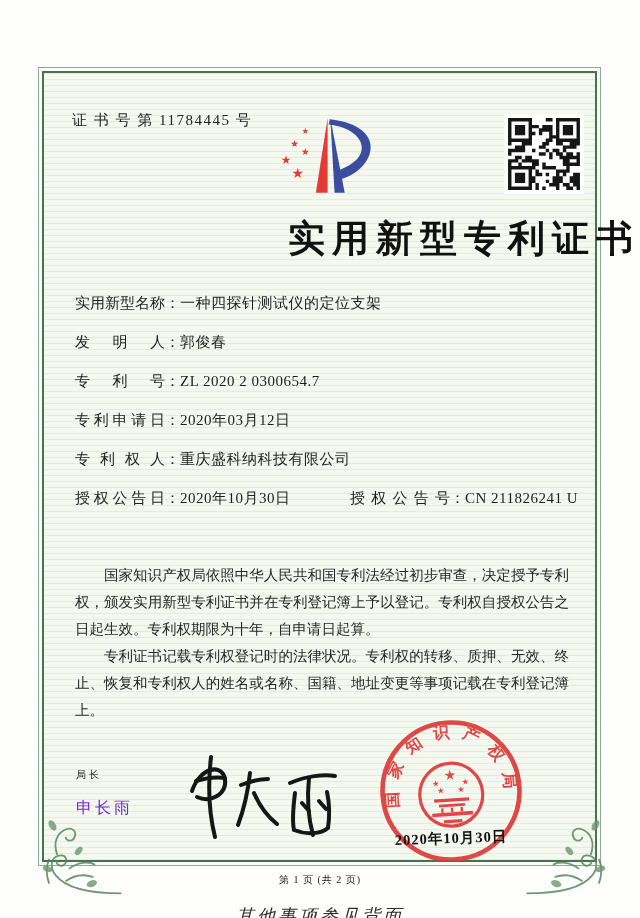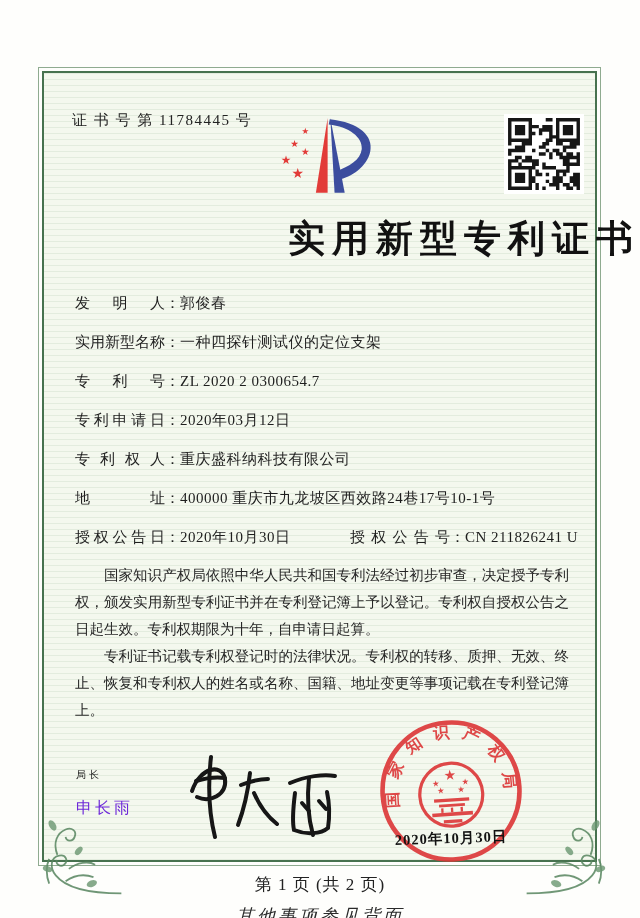--- a/index.html
+++ b/index.html
@@ -66,21 +66,21 @@
   
   .seal{position:absolute;left:377px;top:686px;width:148px;height:148px;transform:rotate(-4deg);opacity:0.92;}
   .seal-date{
     position:absolute;left:386px;top:798px;width:130px;text-align:center;
     font-size:14.5px;font-weight:bold;color:#121212;letter-spacing:1px;
     transform:rotate(-2deg);
   }
   
   .footer-page{
     position:absolute;left:0;right:0;top:842px;text-align:center;
-    font-size:17px;color:#222;letter-spacing:1px;
+    font-size:10px;color:#222;letter-spacing:1px;
   }
   .back-note{
     position:absolute;left:0;right:0;top:873px;text-align:center;
     font-size:18px;color:#2a2a2a;letter-spacing:3px;font-style:italic;
   }
   .flourish{position:absolute;width:84px;height:82px;}
   .flourish.fl-left{left:40px;top:787px;}
   .flourish.fl-right{left:524px;top:787px;transform:scaleX(-1);}
 </style>
 </head>
@@ -113,36 +113,33 @@
     <svg viewBox="0 0 74 74" width="76" height="76">
       <rect x="0" y="0" width="74" height="74" fill="#ffffff"></rect>
       <path class="qr-modules" fill="#161616" d="M2.00,2.00h3.33v3.33h-3.33zM5.33,2.00h3.33v3.33h-3.33zM8.67,2.00h3.33v3.33h-3.33zM12.00,2.00h3.33v3.33h-3.33zM15.33,2.00h3.33v3.33h-3.33zM18.67,2.00h3.33v3.33h-3.33zM22.00,2.00h3.33v3.33h-3.33zM38.67,2.00h3.33v3.33h-3.33zM42.00,2.00h3.33v3.33h-3.33zM48.67,2.00h3.33v3.33h-3.33zM52.00,2.00h3.33v3.33h-3.33zM55.33,2.00h3.33v3.33h-3.33zM58.67,2.00h3.33v3.33h-3.33zM62.00,2.00h3.33v3.33h-3.33zM65.33,2.00h3.33v3.33h-3.33zM68.67,2.00h3.33v3.33h-3.33zM2.00,5.33h3.33v3.33h-3.33zM22.00,5.33h3.33v3.33h-3.33zM48.67,5.33h3.33v3.33h-3.33zM68.67,5.33h3.33v3.33h-3.33zM2.00,8.67h3.33v3.33h-3.33zM8.67,8.67h3.33v3.33h-3.33zM12.00,8.67h3.33v3.33h-3.33zM15.33,8.67h3.33v3.33h-3.33zM22.00,8.67h3.33v3.33h-3.33zM25.33,8.67h3.33v3.33h-3.33zM28.67,8.67h3.33v3.33h-3.33zM35.33,8.67h3.33v3.33h-3.33zM38.67,8.67h3.33v3.33h-3.33zM42.00,8.67h3.33v3.33h-3.33zM48.67,8.67h3.33v3.33h-3.33zM55.33,8.67h3.33v3.33h-3.33zM58.67,8.67h3.33v3.33h-3.33zM62.00,8.67h3.33v3.33h-3.33zM68.67,8.67h3.33v3.33h-3.33zM2.00,12.00h3.33v3.33h-3.33zM8.67,12.00h3.33v3.33h-3.33zM12.00,12.00h3.33v3.33h-3.33zM15.33,12.00h3.33v3.33h-3.33zM22.00,12.00h3.33v3.33h-3.33zM32.00,12.00h3.33v3.33h-3.33zM35.33,12.00h3.33v3.33h-3.33zM38.67,12.00h3.33v3.33h-3.33zM42.00,12.00h3.33v3.33h-3.33zM48.67,12.00h3.33v3.33h-3.33zM55.33,12.00h3.33v3.33h-3.33zM58.67,12.00h3.33v3.33h-3.33zM62.00,12.00h3.33v3.33h-3.33zM68.67,12.00h3.33v3.33h-3.33zM2.00,15.33h3.33v3.33h-3.33zM8.67,15.33h3.33v3.33h-3.33zM12.00,15.33h3.33v3.33h-3.33zM15.33,15.33h3.33v3.33h-3.33zM22.00,15.33h3.33v3.33h-3.33zM25.33,15.33h3.33v3.33h-3.33zM32.00,15.33h3.33v3.33h-3.33zM42.00,15.33h3.33v3.33h-3.33zM48.67,15.33h3.33v3.33h-3.33zM55.33,15.33h3.33v3.33h-3.33zM58.67,15.33h3.33v3.33h-3.33zM62.00,15.33h3.33v3.33h-3.33zM68.67,15.33h3.33v3.33h-3.33zM2.00,18.67h3.33v3.33h-3.33zM22.00,18.67h3.33v3.33h-3.33zM42.00,18.67h3.33v3.33h-3.33zM45.33,18.67h3.33v3.33h-3.33zM48.67,18.67h3.33v3.33h-3.33zM68.67,18.67h3.33v3.33h-3.33zM2.00,22.00h3.33v3.33h-3.33zM5.33,22.00h3.33v3.33h-3.33zM8.67,22.00h3.33v3.33h-3.33zM12.00,22.00h3.33v3.33h-3.33zM15.33,22.00h3.33v3.33h-3.33zM18.67,22.00h3.33v3.33h-3.33zM22.00,22.00h3.33v3.33h-3.33zM38.67,22.00h3.33v3.33h-3.33zM42.00,22.00h3.33v3.33h-3.33zM48.67,22.00h3.33v3.33h-3.33zM52.00,22.00h3.33v3.33h-3.33zM55.33,22.00h3.33v3.33h-3.33zM58.67,22.00h3.33v3.33h-3.33zM62.00,22.00h3.33v3.33h-3.33zM65.33,22.00h3.33v3.33h-3.33zM68.67,22.00h3.33v3.33h-3.33zM2.00,25.33h3.33v3.33h-3.33zM15.33,25.33h3.33v3.33h-3.33zM18.67,25.33h3.33v3.33h-3.33zM22.00,25.33h3.33v3.33h-3.33zM35.33,25.33h3.33v3.33h-3.33zM38.67,25.33h3.33v3.33h-3.33zM48.67,25.33h3.33v3.33h-3.33zM52.00,25.33h3.33v3.33h-3.33zM62.00,25.33h3.33v3.33h-3.33zM65.33,25.33h3.33v3.33h-3.33zM68.67,25.33h3.33v3.33h-3.33zM8.67,28.67h3.33v3.33h-3.33zM12.00,28.67h3.33v3.33h-3.33zM15.33,28.67h3.33v3.33h-3.33zM32.00,28.67h3.33v3.33h-3.33zM35.33,28.67h3.33v3.33h-3.33zM55.33,28.67h3.33v3.33h-3.33zM58.67,28.67h3.33v3.33h-3.33zM62.00,28.67h3.33v3.33h-3.33zM65.33,28.67h3.33v3.33h-3.33zM2.00,32.00h3.33v3.33h-3.33zM5.33,32.00h3.33v3.33h-3.33zM8.67,32.00h3.33v3.33h-3.33zM12.00,32.00h3.33v3.33h-3.33zM15.33,32.00h3.33v3.33h-3.33zM25.33,32.00h3.33v3.33h-3.33zM38.67,32.00h3.33v3.33h-3.33zM45.33,32.00h3.33v3.33h-3.33zM48.67,32.00h3.33v3.33h-3.33zM55.33,32.00h3.33v3.33h-3.33zM2.00,35.33h3.33v3.33h-3.33zM32.00,35.33h3.33v3.33h-3.33zM35.33,35.33h3.33v3.33h-3.33zM42.00,35.33h3.33v3.33h-3.33zM48.67,35.33h3.33v3.33h-3.33zM52.00,35.33h3.33v3.33h-3.33zM58.67,35.33h3.33v3.33h-3.33zM62.00,35.33h3.33v3.33h-3.33zM68.67,35.33h3.33v3.33h-3.33zM8.67,38.67h3.33v3.33h-3.33zM12.00,38.67h3.33v3.33h-3.33zM18.67,38.67h3.33v3.33h-3.33zM22.00,38.67h3.33v3.33h-3.33zM42.00,38.67h3.33v3.33h-3.33zM52.00,38.67h3.33v3.33h-3.33zM55.33,38.67h3.33v3.33h-3.33zM58.67,38.67h3.33v3.33h-3.33zM62.00,38.67h3.33v3.33h-3.33zM65.33,38.67h3.33v3.33h-3.33zM68.67,38.67h3.33v3.33h-3.33zM2.00,42.00h3.33v3.33h-3.33zM5.33,42.00h3.33v3.33h-3.33zM8.67,42.00h3.33v3.33h-3.33zM15.33,42.00h3.33v3.33h-3.33zM18.67,42.00h3.33v3.33h-3.33zM22.00,42.00h3.33v3.33h-3.33zM25.33,42.00h3.33v3.33h-3.33zM28.67,42.00h3.33v3.33h-3.33zM55.33,42.00h3.33v3.33h-3.33zM58.67,42.00h3.33v3.33h-3.33zM68.67,42.00h3.33v3.33h-3.33zM2.00,45.33h3.33v3.33h-3.33zM12.00,45.33h3.33v3.33h-3.33zM25.33,45.33h3.33v3.33h-3.33zM28.67,45.33h3.33v3.33h-3.33zM35.33,45.33h3.33v3.33h-3.33zM55.33,45.33h3.33v3.33h-3.33zM58.67,45.33h3.33v3.33h-3.33zM62.00,45.33h3.33v3.33h-3.33zM65.33,45.33h3.33v3.33h-3.33zM68.67,45.33h3.33v3.33h-3.33zM2.00,48.67h3.33v3.33h-3.33zM5.33,48.67h3.33v3.33h-3.33zM8.67,48.67h3.33v3.33h-3.33zM12.00,48.67h3.33v3.33h-3.33zM15.33,48.67h3.33v3.33h-3.33zM18.67,48.67h3.33v3.33h-3.33zM22.00,48.67h3.33v3.33h-3.33zM25.33,48.67h3.33v3.33h-3.33zM35.33,48.67h3.33v3.33h-3.33zM38.67,48.67h3.33v3.33h-3.33zM42.00,48.67h3.33v3.33h-3.33zM45.33,48.67h3.33v3.33h-3.33zM58.67,48.67h3.33v3.33h-3.33zM2.00,52.00h3.33v3.33h-3.33zM22.00,52.00h3.33v3.33h-3.33zM28.67,52.00h3.33v3.33h-3.33zM48.67,52.00h3.33v3.33h-3.33zM52.00,52.00h3.33v3.33h-3.33zM55.33,52.00h3.33v3.33h-3.33zM58.67,52.00h3.33v3.33h-3.33zM2.00,55.33h3.33v3.33h-3.33zM8.67,55.33h3.33v3.33h-3.33zM12.00,55.33h3.33v3.33h-3.33zM15.33,55.33h3.33v3.33h-3.33zM22.00,55.33h3.33v3.33h-3.33zM28.67,55.33h3.33v3.33h-3.33zM32.00,55.33h3.33v3.33h-3.33zM38.67,55.33h3.33v3.33h-3.33zM48.67,55.33h3.33v3.33h-3.33zM55.33,55.33h3.33v3.33h-3.33zM65.33,55.33h3.33v3.33h-3.33zM68.67,55.33h3.33v3.33h-3.33zM2.00,58.67h3.33v3.33h-3.33zM8.67,58.67h3.33v3.33h-3.33zM12.00,58.67h3.33v3.33h-3.33zM15.33,58.67h3.33v3.33h-3.33zM22.00,58.67h3.33v3.33h-3.33zM25.33,58.67h3.33v3.33h-3.33zM45.33,58.67h3.33v3.33h-3.33zM48.67,58.67h3.33v3.33h-3.33zM52.00,58.67h3.33v3.33h-3.33zM62.00,58.67h3.33v3.33h-3.33zM65.33,58.67h3.33v3.33h-3.33zM68.67,58.67h3.33v3.33h-3.33zM2.00,62.00h3.33v3.33h-3.33zM8.67,62.00h3.33v3.33h-3.33zM12.00,62.00h3.33v3.33h-3.33zM15.33,62.00h3.33v3.33h-3.33zM22.00,62.00h3.33v3.33h-3.33zM25.33,62.00h3.33v3.33h-3.33zM38.67,62.00h3.33v3.33h-3.33zM45.33,62.00h3.33v3.33h-3.33zM48.67,62.00h3.33v3.33h-3.33zM52.00,62.00h3.33v3.33h-3.33zM62.00,62.00h3.33v3.33h-3.33zM65.33,62.00h3.33v3.33h-3.33zM68.67,62.00h3.33v3.33h-3.33zM2.00,65.33h3.33v3.33h-3.33zM22.00,65.33h3.33v3.33h-3.33zM28.67,65.33h3.33v3.33h-3.33zM42.00,65.33h3.33v3.33h-3.33zM45.33,65.33h3.33v3.33h-3.33zM48.67,65.33h3.33v3.33h-3.33zM55.33,65.33h3.33v3.33h-3.33zM58.67,65.33h3.33v3.33h-3.33zM65.33,65.33h3.33v3.33h-3.33zM68.67,65.33h3.33v3.33h-3.33zM2.00,68.67h3.33v3.33h-3.33zM5.33,68.67h3.33v3.33h-3.33zM8.67,68.67h3.33v3.33h-3.33zM12.00,68.67h3.33v3.33h-3.33zM15.33,68.67h3.33v3.33h-3.33zM18.67,68.67h3.33v3.33h-3.33zM22.00,68.67h3.33v3.33h-3.33zM28.67,68.67h3.33v3.33h-3.33zM35.33,68.67h3.33v3.33h-3.33zM48.67,68.67h3.33v3.33h-3.33zM58.67,68.67h3.33v3.33h-3.33zM62.00,68.67h3.33v3.33h-3.33zM68.67,68.67h3.33v3.33h-3.33z"></path>
     </svg>
   </div>
 
   <div class="title">实用新型专利证书</div>
 
   <div class="fields">
     <div class="frow">
+      <span class="flabel">实用新型名称</span><span class="fcolon">：</span><span class="fval">一种四探针测试仪的定位支架</span>
+    </div>
+    <div class="frow">
       <span class="flabel">发明人</span><span class="fcolon">：</span><span class="fval">郭俊春</span>
     </div>
     <div class="frow">
-      <span class="flabel">实用新型名称</span><span class="fcolon">：</span><span class="fval">一种四探针测试仪的定位支架</span>
-    </div>
-    <div class="frow">
       <span class="flabel">专利号</span><span class="fcolon">：</span><span class="fval">ZL 2020 2 0300654.7</span>
     </div>
     <div class="frow">
       <span class="flabel">专利申请日</span><span class="fcolon">：</span><span class="fval">2020年03月12日</span>
     </div>
     <div class="frow">
       <span class="flabel">专利权人</span><span class="fcolon">：</span><span class="fval">重庆盛科纳科技有限公司</span>
-    </div>
-    <div class="frow">
-      <span class="flabel">地址</span><span class="fcolon">：</span><span class="fval">400000 重庆市九龙坡区西效路24巷17号10-1号</span>
     </div>
     <div class="frow">
       <span class="flabel">授权公告日</span><span class="fcolon">：</span><span class="fval fval-fixed">2020年10月30日</span><span class="flabel2">授权公告号</span><span class="fcolon">：</span><span class="fval">CN 211826241 U</span>
     </div>
   </div>
 
   <div class="paras">
     <p>国家知识产权局依照中华人民共和国专利法经过初步审查，决定授予专利权，颁发实用新型专利证书并在专利登记簿上予以登记。专利权自授权公告之日起生效。专利权期限为十年，自申请日起算。</p>
     <p>专利证书记载专利权登记时的法律状况。专利权的转移、质押、无效、终止、恢复和专利权人的姓名或名称、国籍、地址变更等事项记载在专利登记簿上。</p>
   </div>

